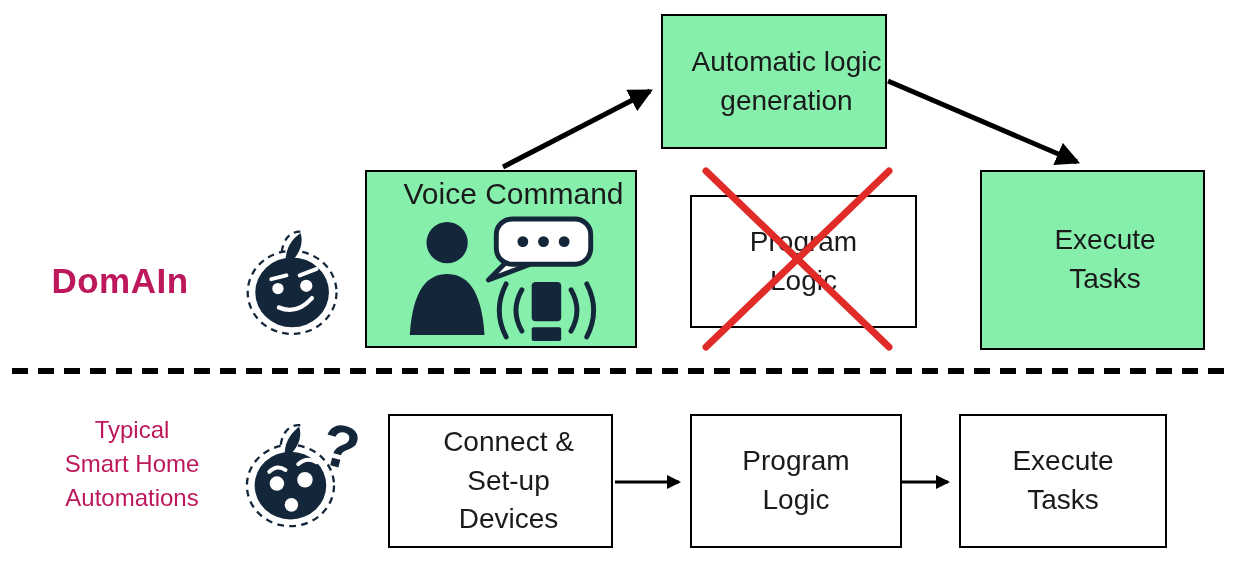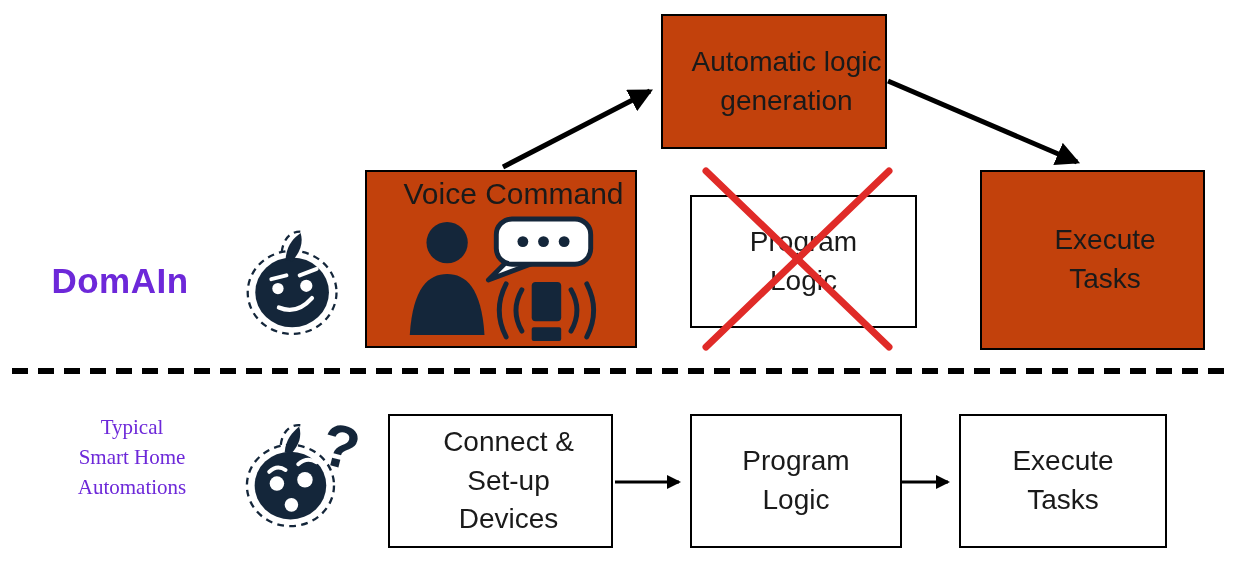--- a/index.html
+++ b/index.html
@@ -16,40 +16,40 @@
   .box {
     position: absolute;
     border: 2.5px solid #000000;
     display: flex;
     flex-direction: column;
     align-items: center;
     justify-content: center;
     text-align: center;
     color: #000000;
   }
-  .box.gray { background: #c2410c; padding-left: 25px; }
+  .box.gray { background: #86efac; padding-left: 25px; }
   .box.white { background: #ffffff; }
   .box-label {
     white-space: pre-line;
     font-size: 28px;
     line-height: 1.38;
     color: #1a1a1a;
   }
   .row-label {
     position: absolute;
     text-align: center;
-    color: #6d28d9;
+    color: #be185d;
   }
   #domain-label {
     left: 35px; top: 261px; width: 170px;
     font-size: 35px; font-weight: bold; letter-spacing: 0.5px;
   }
   #typical-label {
     left: 18px; top: 413px; width: 228px;
-    font-size: 21px; line-height: 1.42; white-space: pre-line; font-family: Liberation Serif, serif;
+    font-size: 24px; line-height: 1.42; white-space: pre-line;
   }
   #voice-box { left: 365px; top: 170px; width: 272px; height: 178px; justify-content: center; }
   #voice-title { font-size: 30px; margin-top: 2px; color: #1a1a1a; }
   #auto-box { left: 661px; top: 14px; width: 226px; height: 135px; }
   #crossed-box { left: 690px; top: 195px; width: 227px; height: 133px; border-width: 2px; }
   #exec-top-box { left: 980px; top: 170px; width: 225px; height: 180px; }
   #connect-box { left: 388px; top: 414px; width: 225px; height: 134px; padding-left: 16px; }
   #program-box { left: 690px; top: 414px; width: 212px; height: 134px; }
   #exec-bottom-box { left: 959px; top: 414px; width: 208px; height: 134px; }
   #mascot-confident { left: 243px; top: 226px; }

